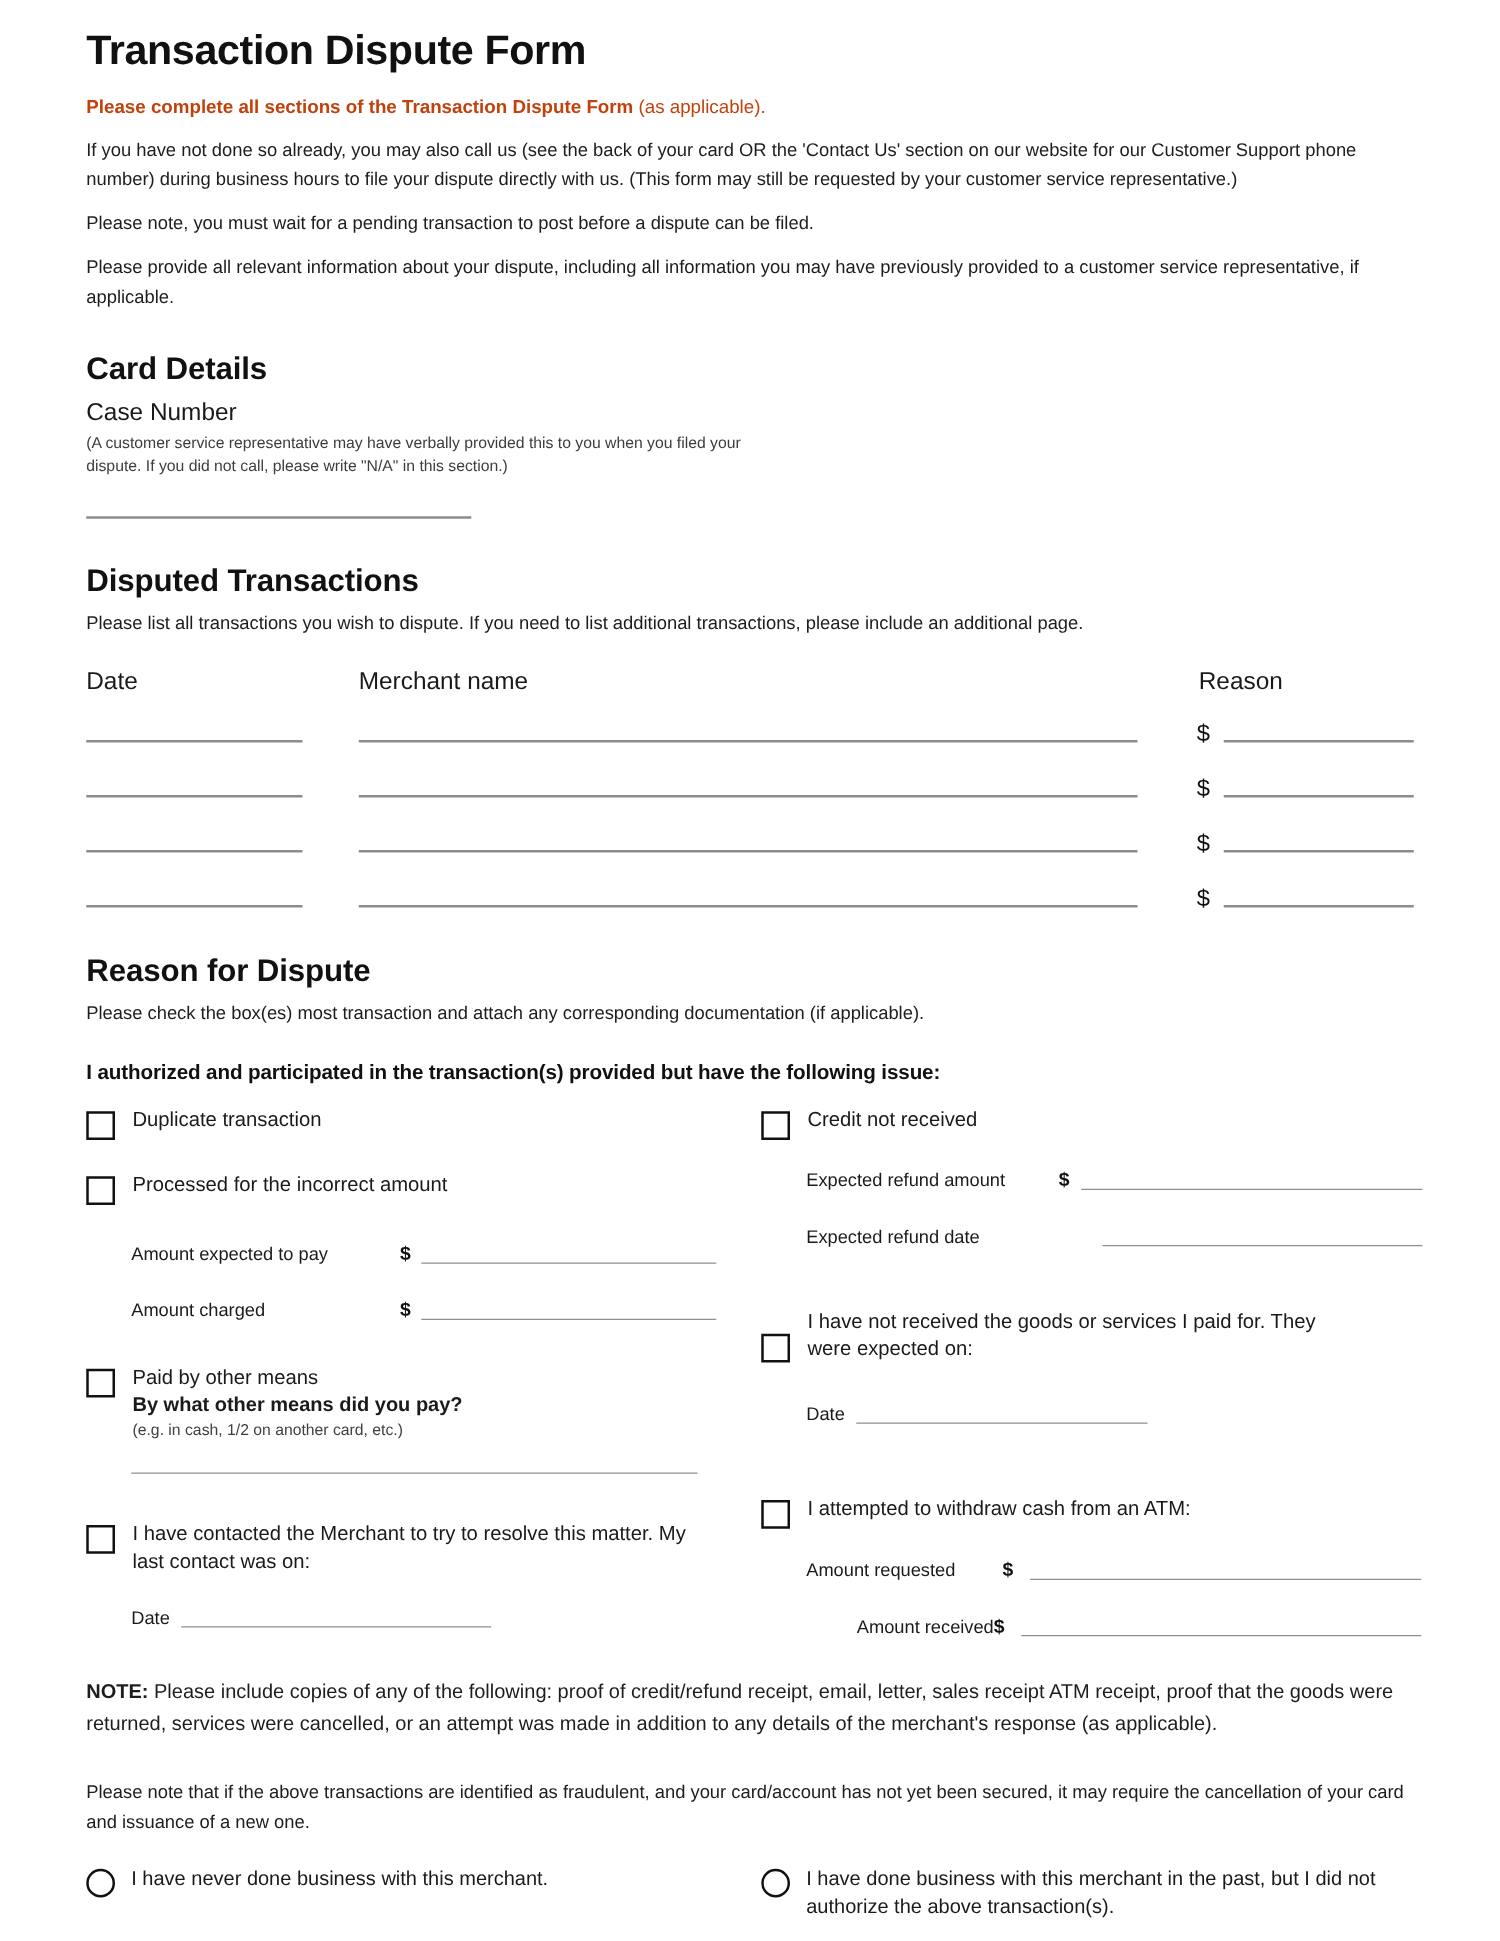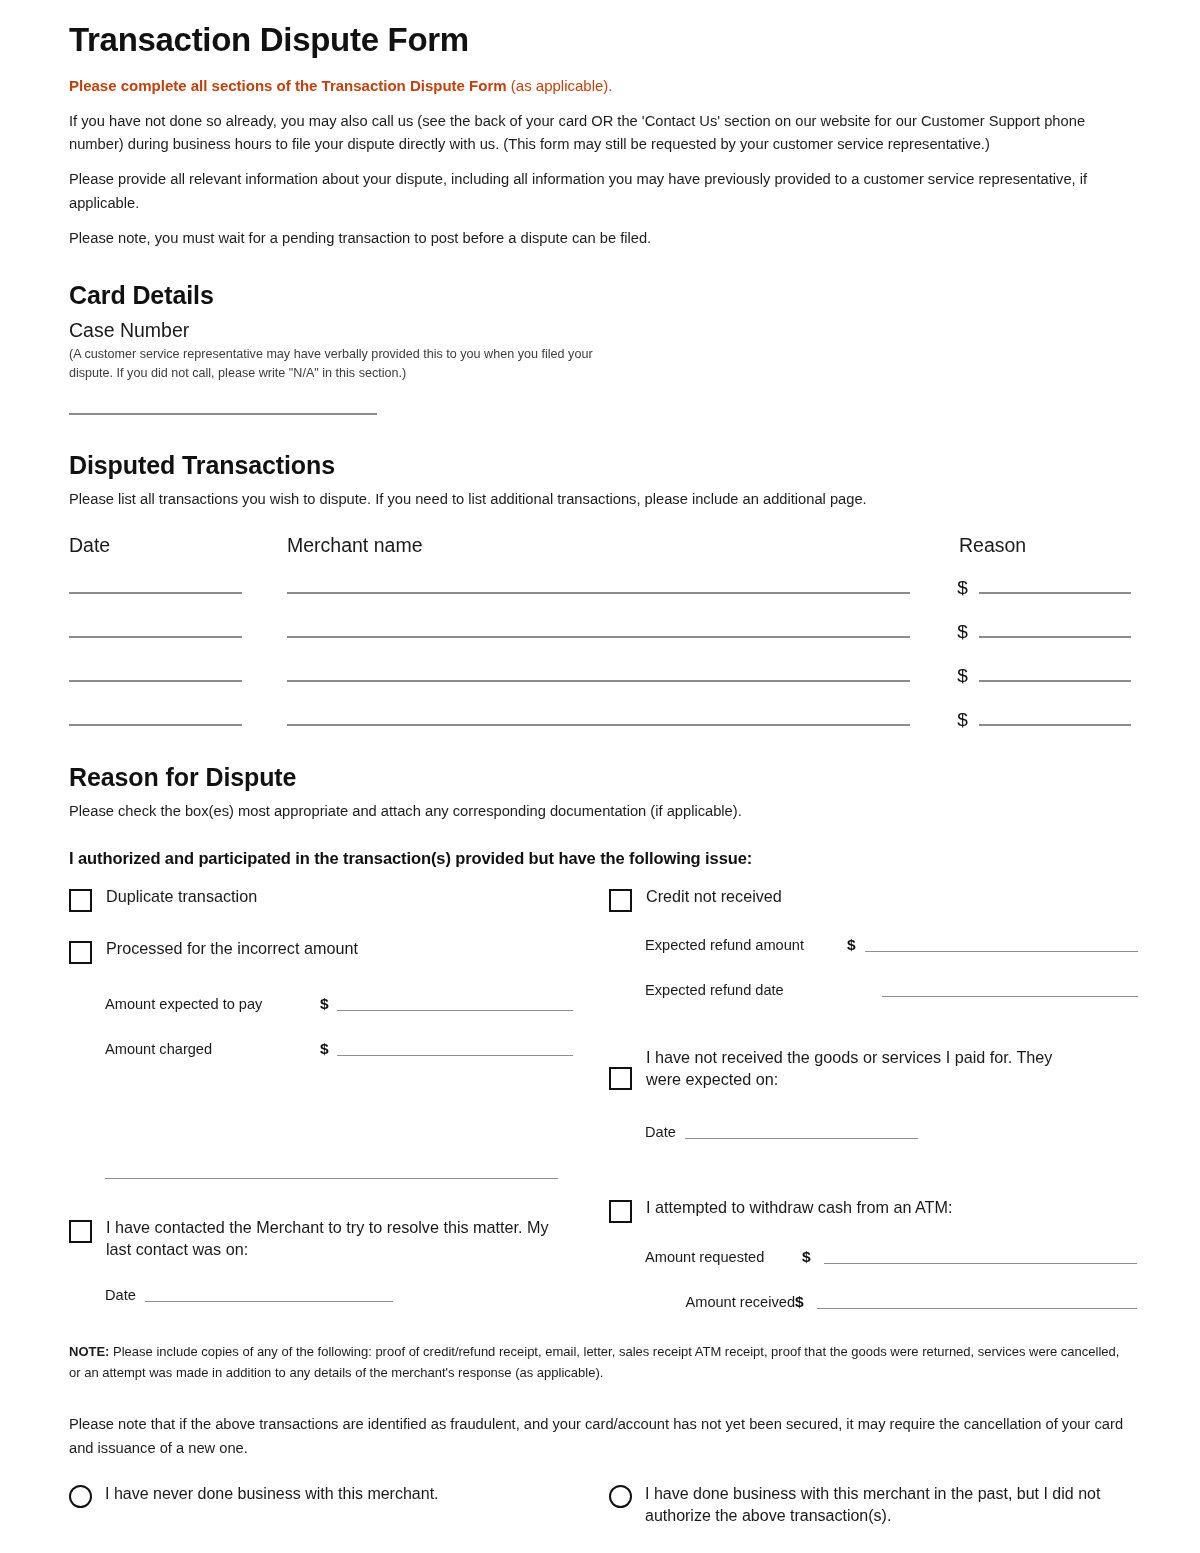--- a/index.html
+++ b/index.html
@@ -204,21 +204,21 @@
     height: 0;
     margin-bottom: 4px;
   }
 
   
   .abs { position: absolute; }
 
   
   .note-block { margin-top: 0; }
   .note-text {
-    font-size: 13px;
+    font-size: 16px;
     line-height: 1.62;
     color: #1d1d1d;
   }
   .note-text .nb { font-weight: bold; }
 
   
   .section-unauth { margin-top: 30px; }
   .radio-row {
     display: flex;
     margin-top: 22px;
@@ -247,22 +247,22 @@
 <body>
 
 <div class="page">
   <div class="inner">
 
     <h1 class="form-title">Transaction Dispute Form</h1>
 
     <p class="lead"><span class="b">Please complete all sections of the Transaction Dispute Form</span><span> (as applicable).</span></p>
 
     <p class="body-text">If you have not done so already, you may also call us (see the back of your card OR the 'Contact Us' section on our website for our Customer Support phone number) during business hours to file your dispute directly with us. (This form may still be requested by your customer service representative.)</p>
+    <p class="body-text">Please note, you must wait for a pending transaction to post before a dispute can be filed.</p>
     <p class="body-text">Please provide all relevant information about your dispute, including all information you may have previously provided to a customer service representative, if applicable.</p>
-    <p class="body-text">Please note, you must wait for a pending transaction to post before a dispute can be filed.</p>
 
     <div class="section-card-details">
       <h2 class="section-title">Card Details</h2>
 
       <div class="two-col">
         <div class="col-right">
           <p class="field-label">Case Number</p>
           <p class="field-hint small">(A customer service representative may have verbally provided this to you when you filed your dispute. If you did not call, please write "N/A" in this section.)</p>
           <div class="rule casenum-rule"></div>
         </div>
@@ -308,21 +308,21 @@
         <div class="sp1"></div>
         <div class="line-merch"></div>
         <div class="sp2"></div>
         <div class="dollar">$</div>
         <div class="line-amt"></div>
       </div>
     </div>
 
     <div class="section-reason">
       <h2 class="section-title">Reason for Dispute</h2>
-      <p class="body-text" style="margin-bottom:26px;">Please check the box(es) most appropriate and attach any corresponding documentation (if applicable).</p>
+      <p class="body-text" style="margin-bottom:26px;">Please check the box(es) most transaction and attach any corresponding documentation (if applicable).</p>
       <p class="bold-q">I authorized and participated in the transaction(s) provided but have the following issue:</p>
 
       <div class="reason-cols">
 
         <div class="rc-left" style="height:290px;">
 
           <div class="cb-item abs" style="left:0; top:0;">
             <div class="checkbox"></div>
             <div class="cb-text">Duplicate transaction</div>
           </div>
@@ -337,20 +337,28 @@
             <div class="sub-dollar" style="width:17px;">$</div>
             <div class="sub-line" style="width:236px;"></div>
           </div>
 
           <div class="sub-field abs" style="left:36px; top:155px; width:490px;">
             <div class="sub-label" style="width:215px;">Amount charged</div>
             <div class="sub-dollar" style="width:17px;">$</div>
             <div class="sub-line" style="width:236px;"></div>
           </div>
 
+          <div class="cb-item abs" style="left:0; top:206px;">
+            <div class="checkbox"></div>
+            <div class="cb-text">
+              <span>Paid by other means</span>
+              <span class="sub-bold">By what other means did you pay?</span>
+              <span class="sub-note">(e.g. in cash, 1/2 on another card, etc.)</span>
+            </div>
+          </div>
 
           <div class="abs" style="left:36px; top:292px; width:453px; border-bottom:1.6px solid #8f8f8f; height:0;"></div>
 
           <div class="cb-item abs" style="left:0; top:331px; width:500px;">
             <div class="checkbox"></div>
             <div class="cb-text" style="width:444px;">I have contacted the Merchant to try to resolve this matter. My last contact was on:</div>
           </div>
 
           <div class="sub-field abs" style="left:36px; top:402px; width:400px;">
             <div class="sub-label" style="width:40px;">Date</div>

